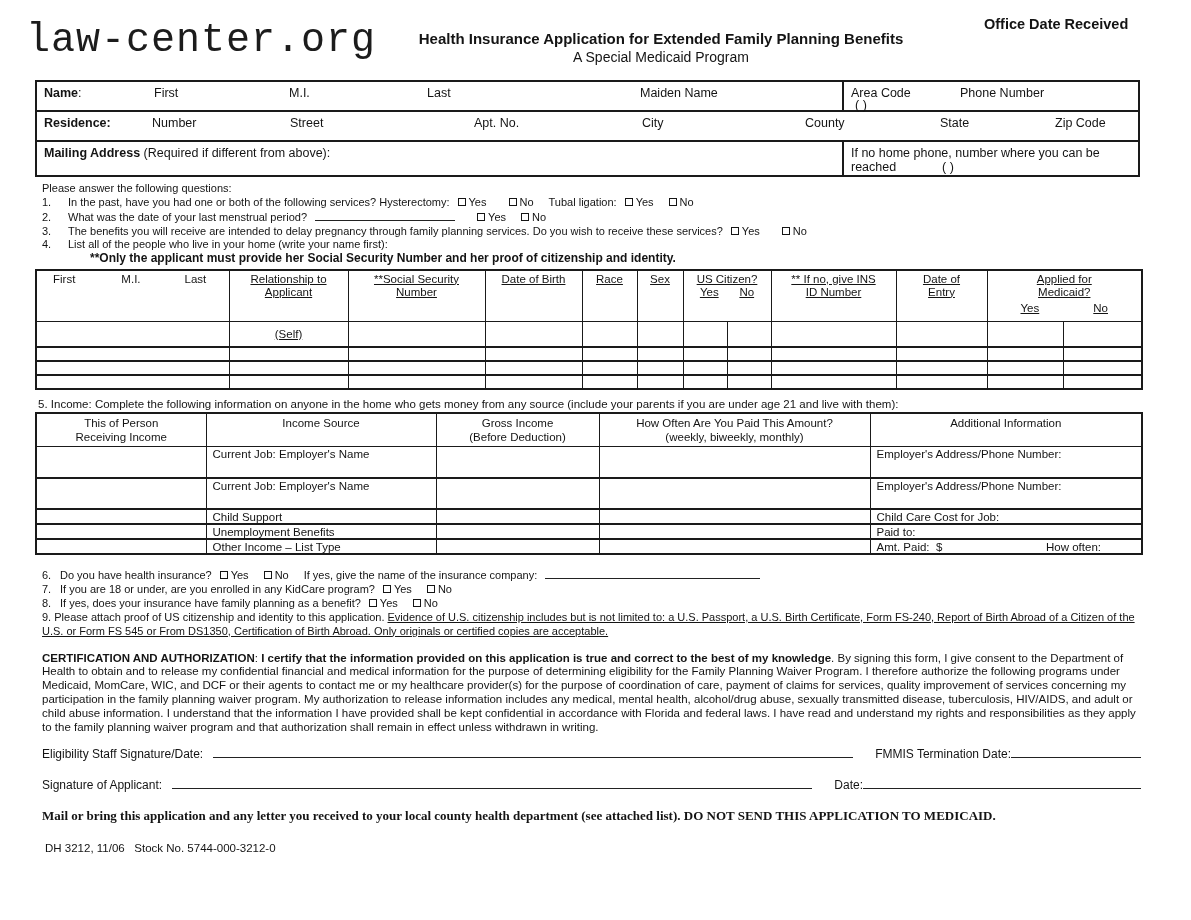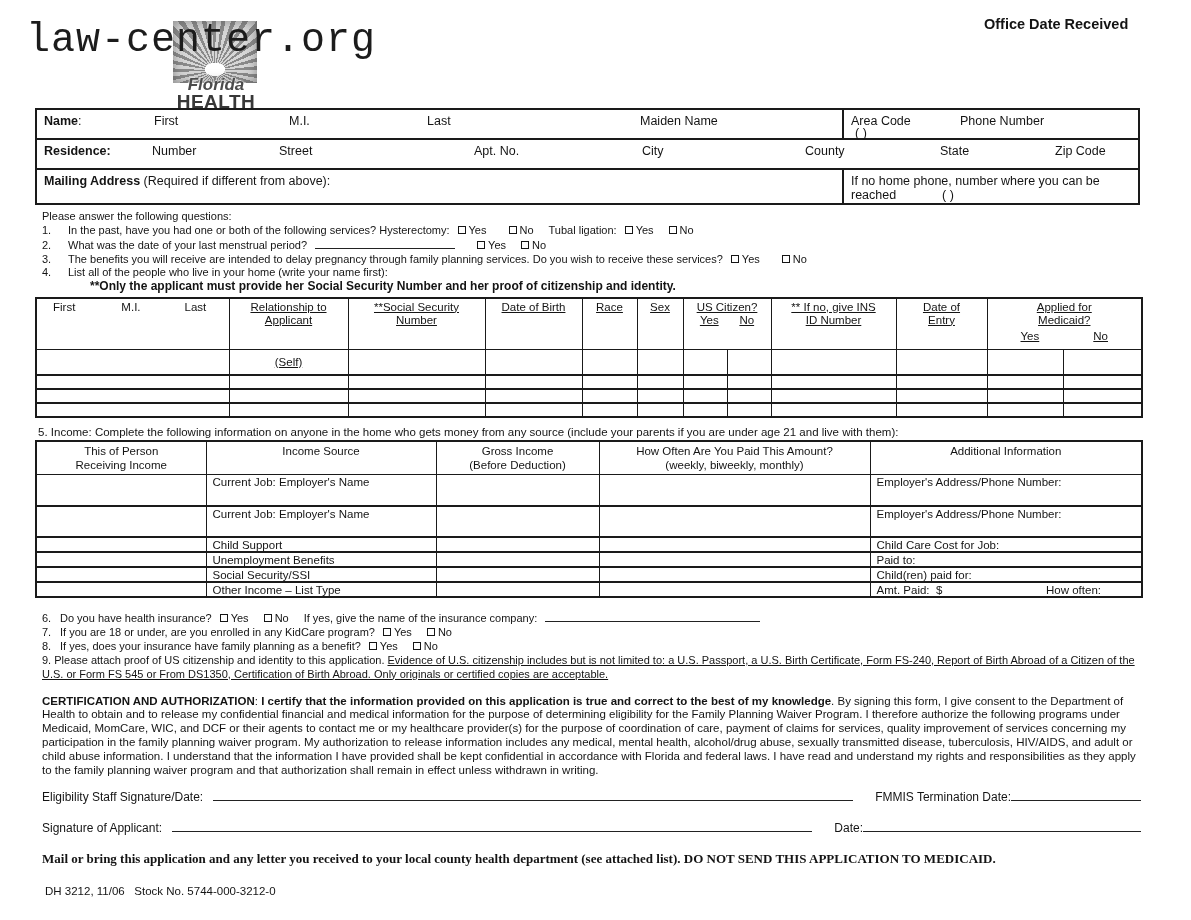--- a/index.html
+++ b/index.html
@@ -2,21 +2,21 @@
 <html><head>
 <meta charset="utf-8">
 <style>
   * { margin:0; padding:0; box-sizing:border-box; }
   html,body { background:#fff; }
   .page {
     position:relative; width:1191px; height:920px; background:#fff;
     color:#141414; font-family:"Liberation Sans", sans-serif; overflow:hidden;
   }
   
-  .header { position:relative; height:108px; }
+  .header { position:relative; height:80px; }
   .watermark {
     position:absolute; left:26px; top:18px; z-index:3;
     font-family:"Liberation Mono", monospace; font-size:40px; color:#1c1c1c; letter-spacing:1px;
   }
   .logo { position:absolute; left:173px; top:21px; width:84px; height:88px; z-index:2; }
   .logo-img {
     position:absolute; left:0; top:0; width:84px; height:62px;
     background:
       radial-gradient(ellipse 17px 11px at 50% 78%, #ffffff 58%, rgba(255,255,255,0) 62%),
       repeating-conic-gradient(from 180deg at 50% 80%, #8a8a8a 0deg 5deg, #d6d6d6 5deg 11deg);
@@ -94,44 +94,43 @@
   .mail-line { margin:16px 45px 0 42px; font-family:"Liberation Serif", serif; font-size:13px; font-weight:bold; }
   .form-number { margin:18px 16px 0 45px; font-size:11.5px; }
 </style>
 </head>
 <body>
 
 <div class="page">
 
   <div class="header">
     <div class="watermark">law-center.org</div>
-    <div class="logo">
-      <div class="logo-img"></div>
-      <div class="logo-line1">Florida</div>
-      <div class="logo-line2">HEALTH</div>
+    <div class="title-block">
+      <div class="title-main">Health Insurance Application for Extended Family Planning Benefits</div>
+      <div class="title-sub">A Special Medicaid Program</div>
     </div>
     <div class="office-date">Office Date Received</div>
   </div>
 
   <div class="t1">
     <div class="t1-row r1">
       <span class="lbl" style="left:7px"><b>Name</b><span>:</span></span>
       <span class="lbl" style="left:117px">First</span>
       <span class="lbl" style="left:252px">M.I.</span>
       <span class="lbl" style="left:390px">Last</span>
       <span class="lbl" style="left:603px">Maiden Name</span>
       <div class="divider"></div>
       <span class="lbl" style="left:814px">Area Code</span>
       <span class="lbl" style="left:923px">Phone Number</span>
       <span class="lbl pre" style="left:818px; top:16px">(            )</span>
     </div>
     <div class="t1-row r2">
       <span class="lbl bold" style="left:7px">Residence:</span>
       <span class="lbl" style="left:115px">Number</span>
-      <span class="lbl" style="left:242px">Street</span>
+      <span class="lbl" style="left:253px">Street</span>
       <span class="lbl" style="left:437px">Apt. No.</span>
       <span class="lbl" style="left:605px">City</span>
       <span class="lbl" style="left:768px">County</span>
       <span class="lbl" style="left:903px">State</span>
       <span class="lbl" style="left:1018px">Zip Code</span>
     </div>
     <div class="t1-row r3">
       <span class="lbl" style="left:7px"><b>Mailing Address</b><span> (Required if different from above):</span></span>
       <div class="divider"></div>
       <span class="lbl" style="left:814px; width:295px; white-space:normal">If no home phone, number where you can be</span>
@@ -342,27 +341,20 @@
     </tr>
     <tr class="inc-short">
       <td></td>
       <td>Unemployment Benefits</td>
       <td></td>
       <td></td>
       <td>Paid to:</td>
     </tr>
     <tr class="inc-short">
       <td></td>
-      <td>Social Security/SSI</td>
-      <td></td>
-      <td></td>
-      <td>Child(ren) paid for:</td>
-    </tr>
-    <tr class="inc-short">
-      <td></td>
       <td>Other Income – List Type</td>
       <td></td>
       <td></td>
       <td>
         <span class="amt-cell">
               <span class="pre">Amt. Paid:  $</span>
               <span class="amt-right">How often:</span>
             </span>
       </td>
     </tr>

